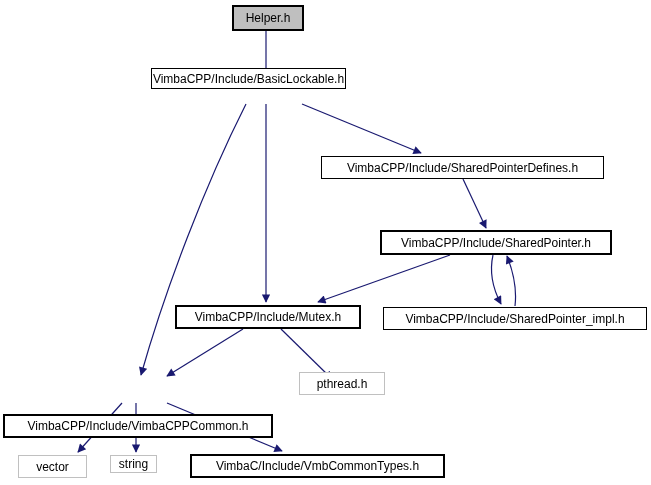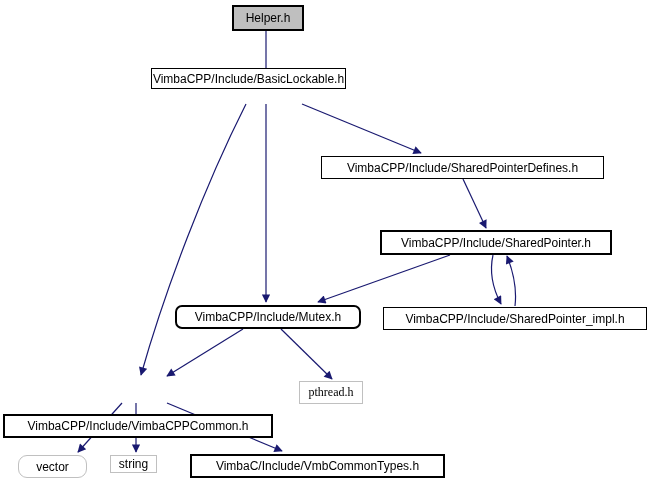--- a/index.html
+++ b/index.html
@@ -55,27 +55,27 @@
   </svg>
 
   <div class="node current" style="left:232px; top:5px; width:72px; height:26px;">Helper.h</div>
 
   <div class="node" style="left:151px; top:68px; width:195px; height:21px;">VimbaCPP/Include/BasicLockable.h</div>
 
   <div class="node" style="left:321px; top:156px; width:283px; height:23px;">VimbaCPP/Include/SharedPointerDefines.h</div>
 
   <div class="node thick" style="left:380px; top:230px; width:232px; height:25px;">VimbaCPP/Include/SharedPointer.h</div>
 
-  <div class="node thick" style="left:175px; top:305px; width:186px; height:24px;border-radius:7px;">VimbaCPP/Include/Mutex.h</div>
+  <div class="node thick" style="left:175px; top:305px; width:186px; height:24px;">VimbaCPP/Include/Mutex.h</div>
 
   <div class="node" style="left:383px; top:307px; width:264px; height:23px;">VimbaCPP/Include/SharedPointer_impl.h</div>
 
   <div class="node thick" style="left:3px; top:378px; width:270px; height:24px;margin-top:36px;">VimbaCPP/Include/VimbaCPPCommon.h</div>
 
-  <div class="node external" style="left:299px; top:381px; width:64px; height:23px;font-family:Liberation Serif, serif;">pthread.h</div>
+  <div class="node external" style="left:299px; top:372px; width:86px; height:23px;">pthread.h</div>
 
-  <div class="node external" style="left:18px; top:455px; width:69px; height:23px;border-radius:9px;">vector</div>
+  <div class="node external" style="left:18px; top:455px; width:69px; height:23px;">vector</div>
 
   <div class="node external" style="left:110px; top:455px; width:47px; height:18px;">string</div>
 
   <div class="node thick" style="left:190px; top:454px; width:255px; height:24px;">VimbaC/Include/VmbCommonTypes.h</div>
 
 </div>
 
 </body></html>

